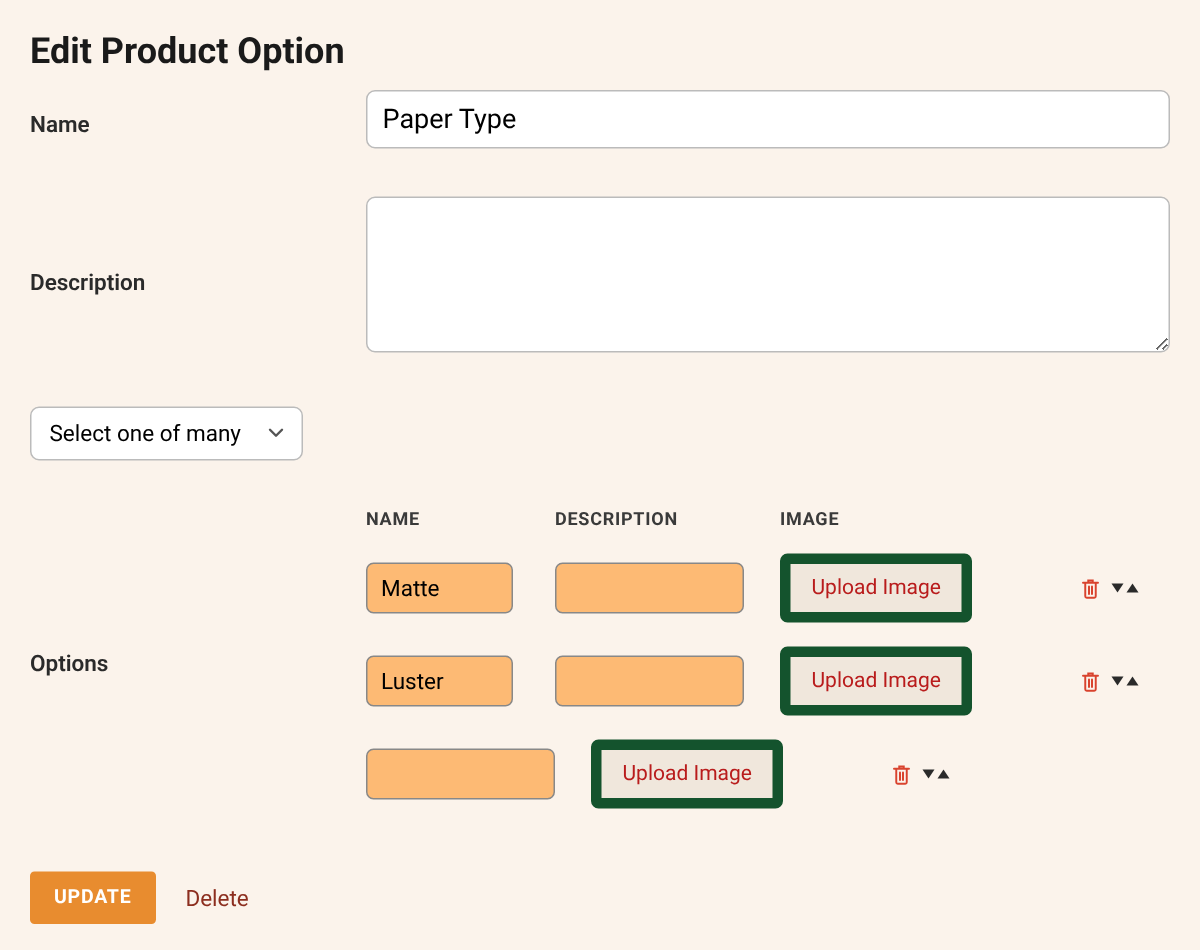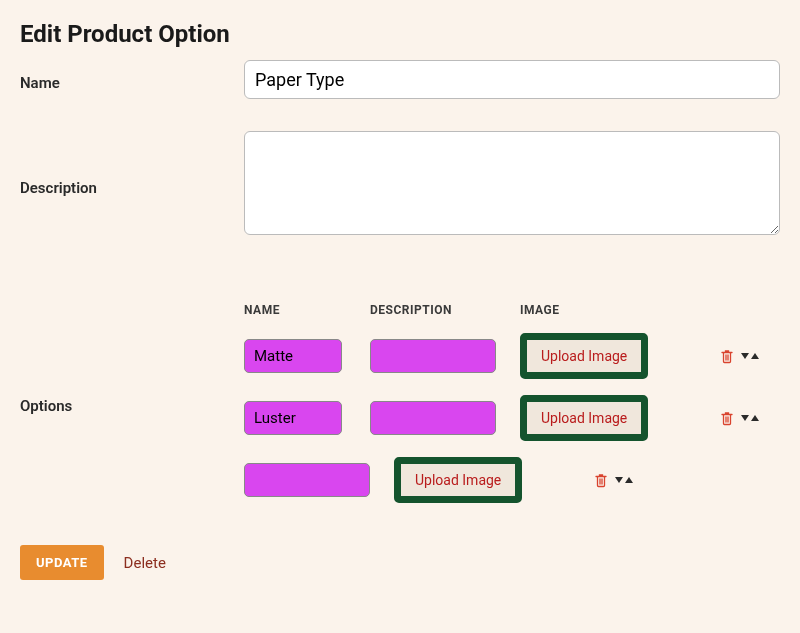--- a/index.html
+++ b/index.html
@@ -86,21 +86,21 @@
     .col-actions { flex: 1; }
     .option-row {
       display: flex;
       align-items: center;
     }
     .option-row input[type="text"] {
       padding: 7px 9px;
       font-size: 15px;
       border: 1px solid #888;
       border-radius: 5px;
-      background: #d946ef;
+      background: #fdba74;
       font-family: inherit;
     }
     .option-row .col-name input { width: 98px; }
     .option-row .col-desc input { width: 126px; }
     .upload-btn {
       padding: 8px 14px;
       font-size: 14px;
       color: #b91c1c;
       background: #f0e7dc;
       border: 7px solid #14532d;
@@ -175,20 +175,32 @@
 </div>
 
 <div class="form-row">
   <div class="form-label">Description</div>
   <div class="form-field">
     <textarea class="wide" style=""></textarea>
   </div>
 </div>
 
 <div class="form-row">
+  <div class="form-field">
+    <div class="select-wrap">
+      <select>
+        <option>Select one of many</option>
+      </select>
+      <span class="chev">
+        <svg width="12" height="12" viewBox="0 0 12 12">
+            <path d="M2 4 L6 8 L10 4" stroke="currentColor" stroke-width="1.6" fill="none" stroke-linecap="round" stroke-linejoin="round"></path>
+          </svg>
+      </span>
+    </div>
+  </div>
 </div>
 
 <div class="form-row">
   <div class="form-label">Options</div>
   <div class="form-field">
     <div class="options-table">
       <div class="options-header">
         <div class="col-name">NAME</div>
         <div class="col-desc">DESCRIPTION</div>
         <div class="col-img">IMAGE</div>

